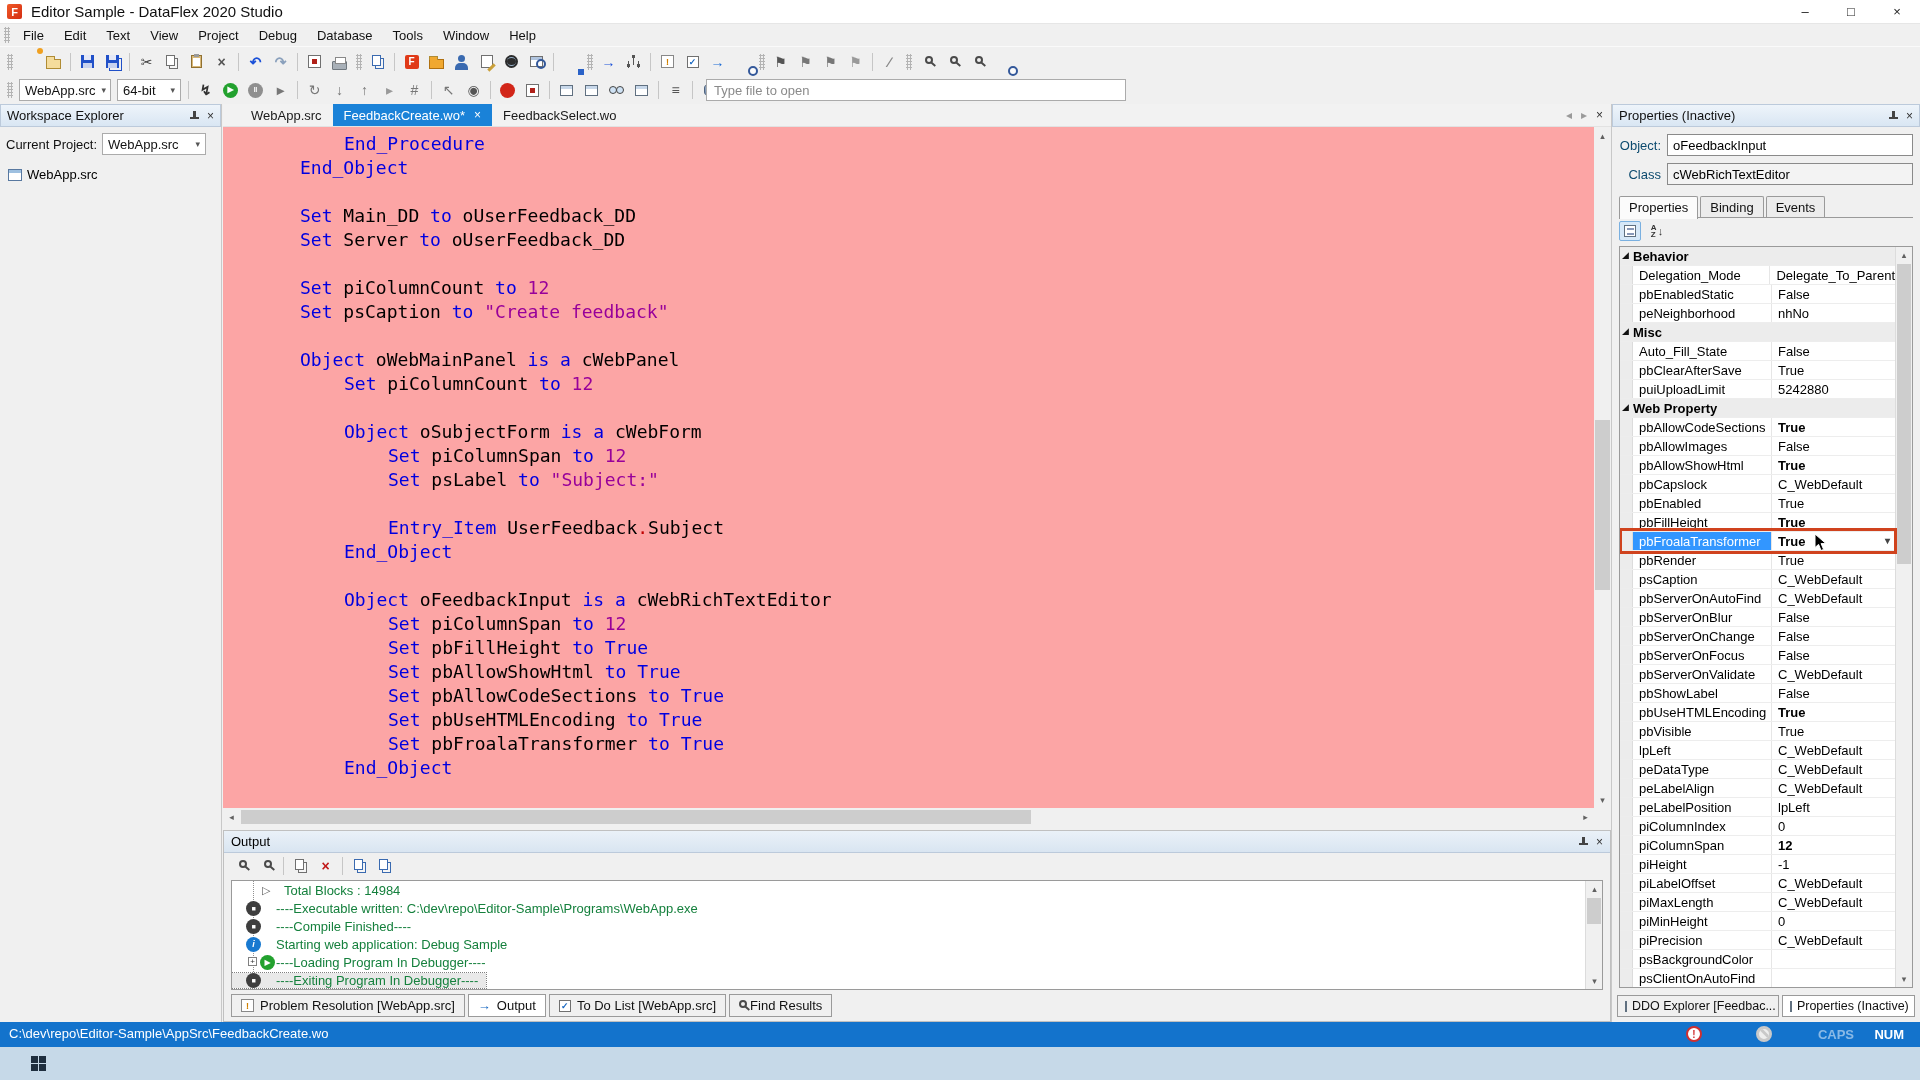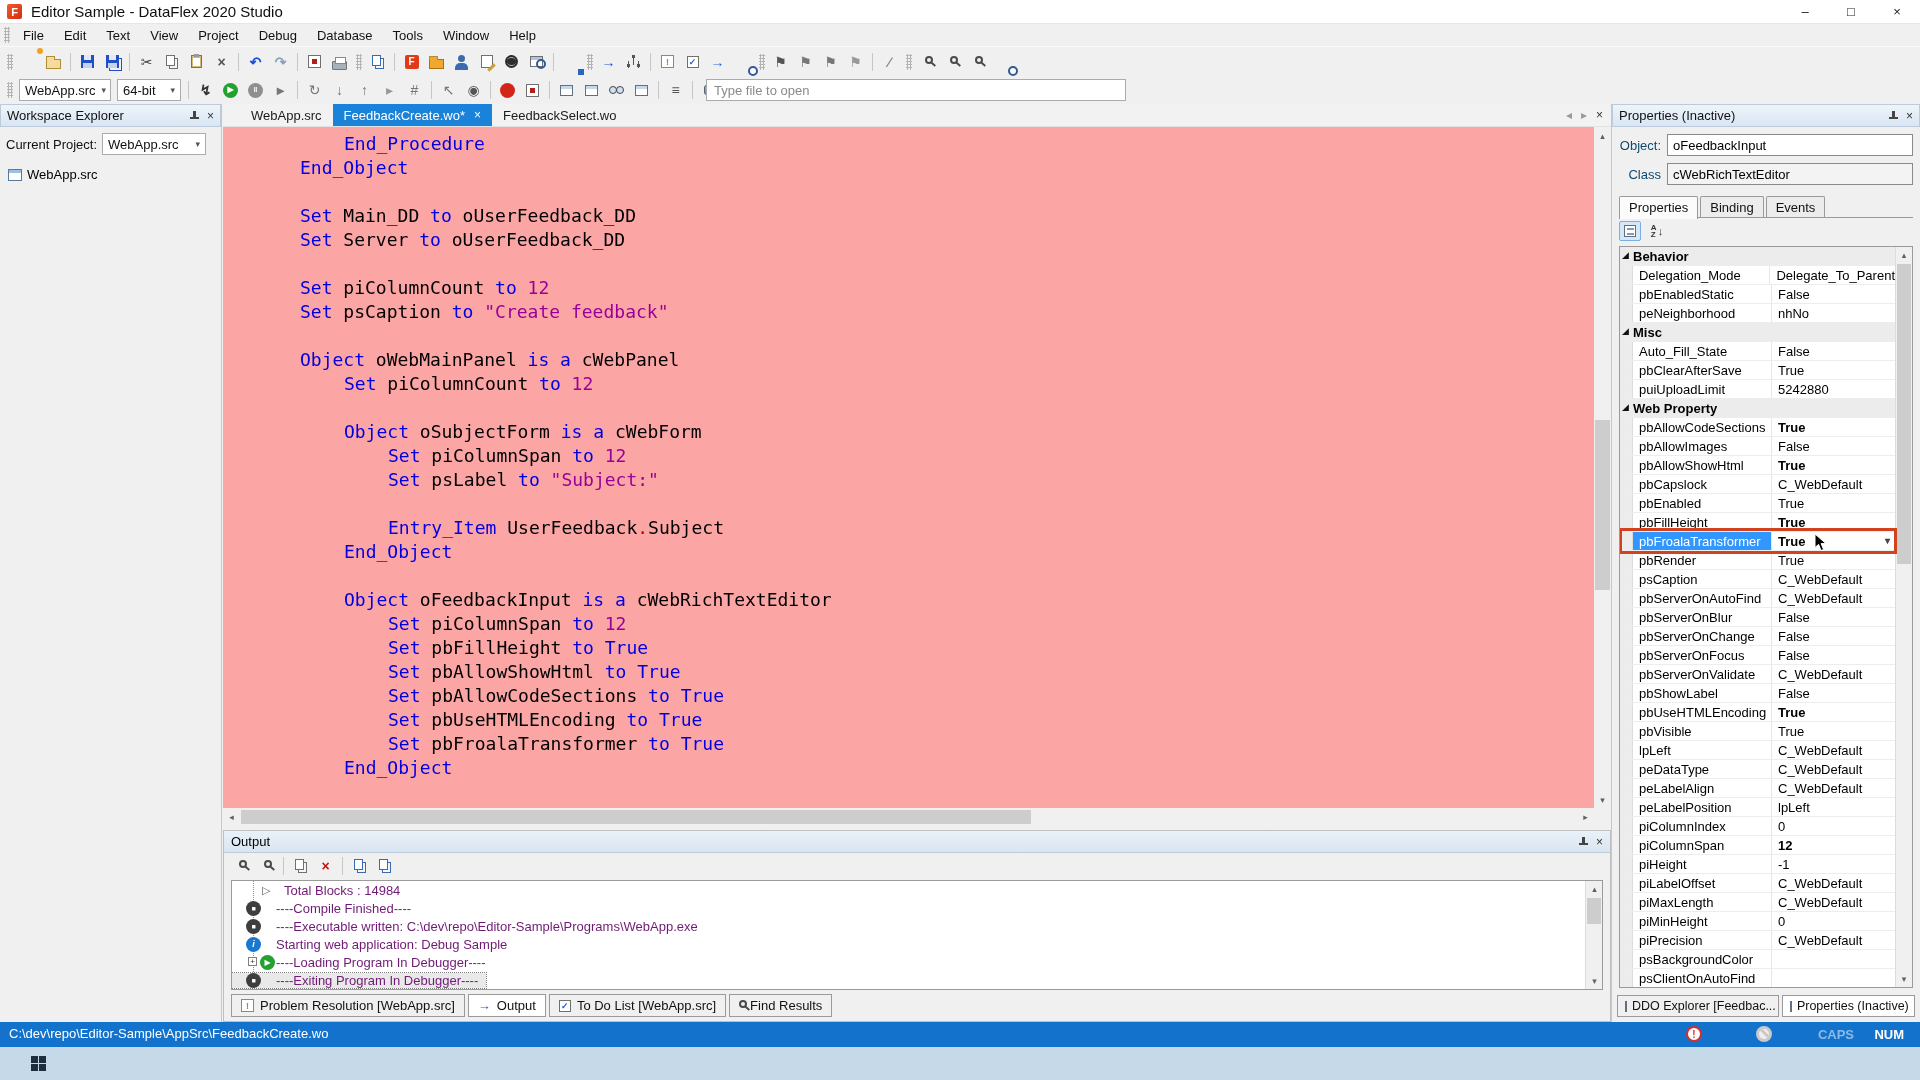--- a/index.html
+++ b/index.html
@@ -104,21 +104,21 @@
   .vthumb{position:absolute;left:1px;right:1px;top:293px;height:170px;background:#cdcdcd}
   .hthumb{position:absolute;top:2px;height:14px;left:18px;width:790px;background:#cdcdcd}
   .corner{position:absolute;right:0;bottom:0;width:17px;height:18px;background:#f0f0f0}
   
   .output-panel{position:absolute;left:223px;top:830px;width:1388px;height:192px;background:#f0f0f0;border:1px solid #c0c0c0}
   .output-header{height:22px;background:linear-gradient(#eaf1f8,#d9e5f1);border-bottom:1px solid #bccadb;display:flex;align-items:center;font-size:13px;padding:0 7px}
   .output-toolbar{height:25px;display:flex;align-items:center;padding-left:5px}
   .out-content{position:absolute;top:49px;left:7px;right:7px;height:110px;background:#fff;border:1px solid #9a9a9a;overflow:hidden;font-size:13px}
   .out-vline{position:absolute;left:21px;top:0;height:101px;border-left:1px dotted #909090}
   .out-line{height:18px;position:relative;display:flex;align-items:center}
-  .out-line .txt{padding-left:44px;color:#701a75}
+  .out-line .txt{padding-left:44px;color:#15803d}
   .out-line.first .txt{padding-left:52px}
   .out-line.sel .txt{background:#e9e9e9;outline:1px dotted #808080;padding-right:8px}
   .oc{position:absolute;left:14px;width:15px;height:15px;border-radius:50%;color:#fff;display:flex;align-items:center;justify-content:center}
   .oc.dark{background:#3e3e3e;font-size:7px}
   .oc.blue{background:#1879d0;font-size:9px;font-weight:bold;font-style:italic}
   .oc.green{background:#22a12e;font-size:8px}
   .oc.shift{left:28px}
   .obox{position:absolute;left:16px;top:4px;width:9px;height:9px;border:1px solid #808080;background:#fff;font-size:8px;line-height:7px;text-align:center;color:#333}
   .otri{position:absolute;left:30px;color:#555;font-size:11px}
   .oscroll{position:absolute;top:0;right:0;bottom:0;width:17px;background:#f0f0f0;border-left:1px solid #dcdcdc}
@@ -497,25 +497,25 @@
     </div>
   <div class="out-content">
     <div class="out-vline"></div>
     <div class="out-lines">
         <div class="out-line first">
           <span class="otri">▷</span>
           <span class="txt">Total Blocks  : 14984</span>
         </div>
         <div class="out-line">
           <span class="oc dark">■</span>
-          <span class="txt">----Compile Finished----</span>
+          <span class="txt">----Executable written: C:\dev\repo\Editor-Sample\Programs\WebApp.exe</span>
         </div>
         <div class="out-line">
           <span class="oc dark">■</span>
-          <span class="txt">----Executable written: C:\dev\repo\Editor-Sample\Programs\WebApp.exe</span>
+          <span class="txt">----Compile Finished----</span>
         </div>
         <div class="out-line">
           <span class="oc blue">i</span>
           <span class="txt">Starting web application: Debug Sample</span>
         </div>
         <div class="out-line">
           <span class="obox">+</span>
           <span class="oc green shift">▶</span>
           <span class="txt">----Loading Program In Debugger----</span>
         </div>

